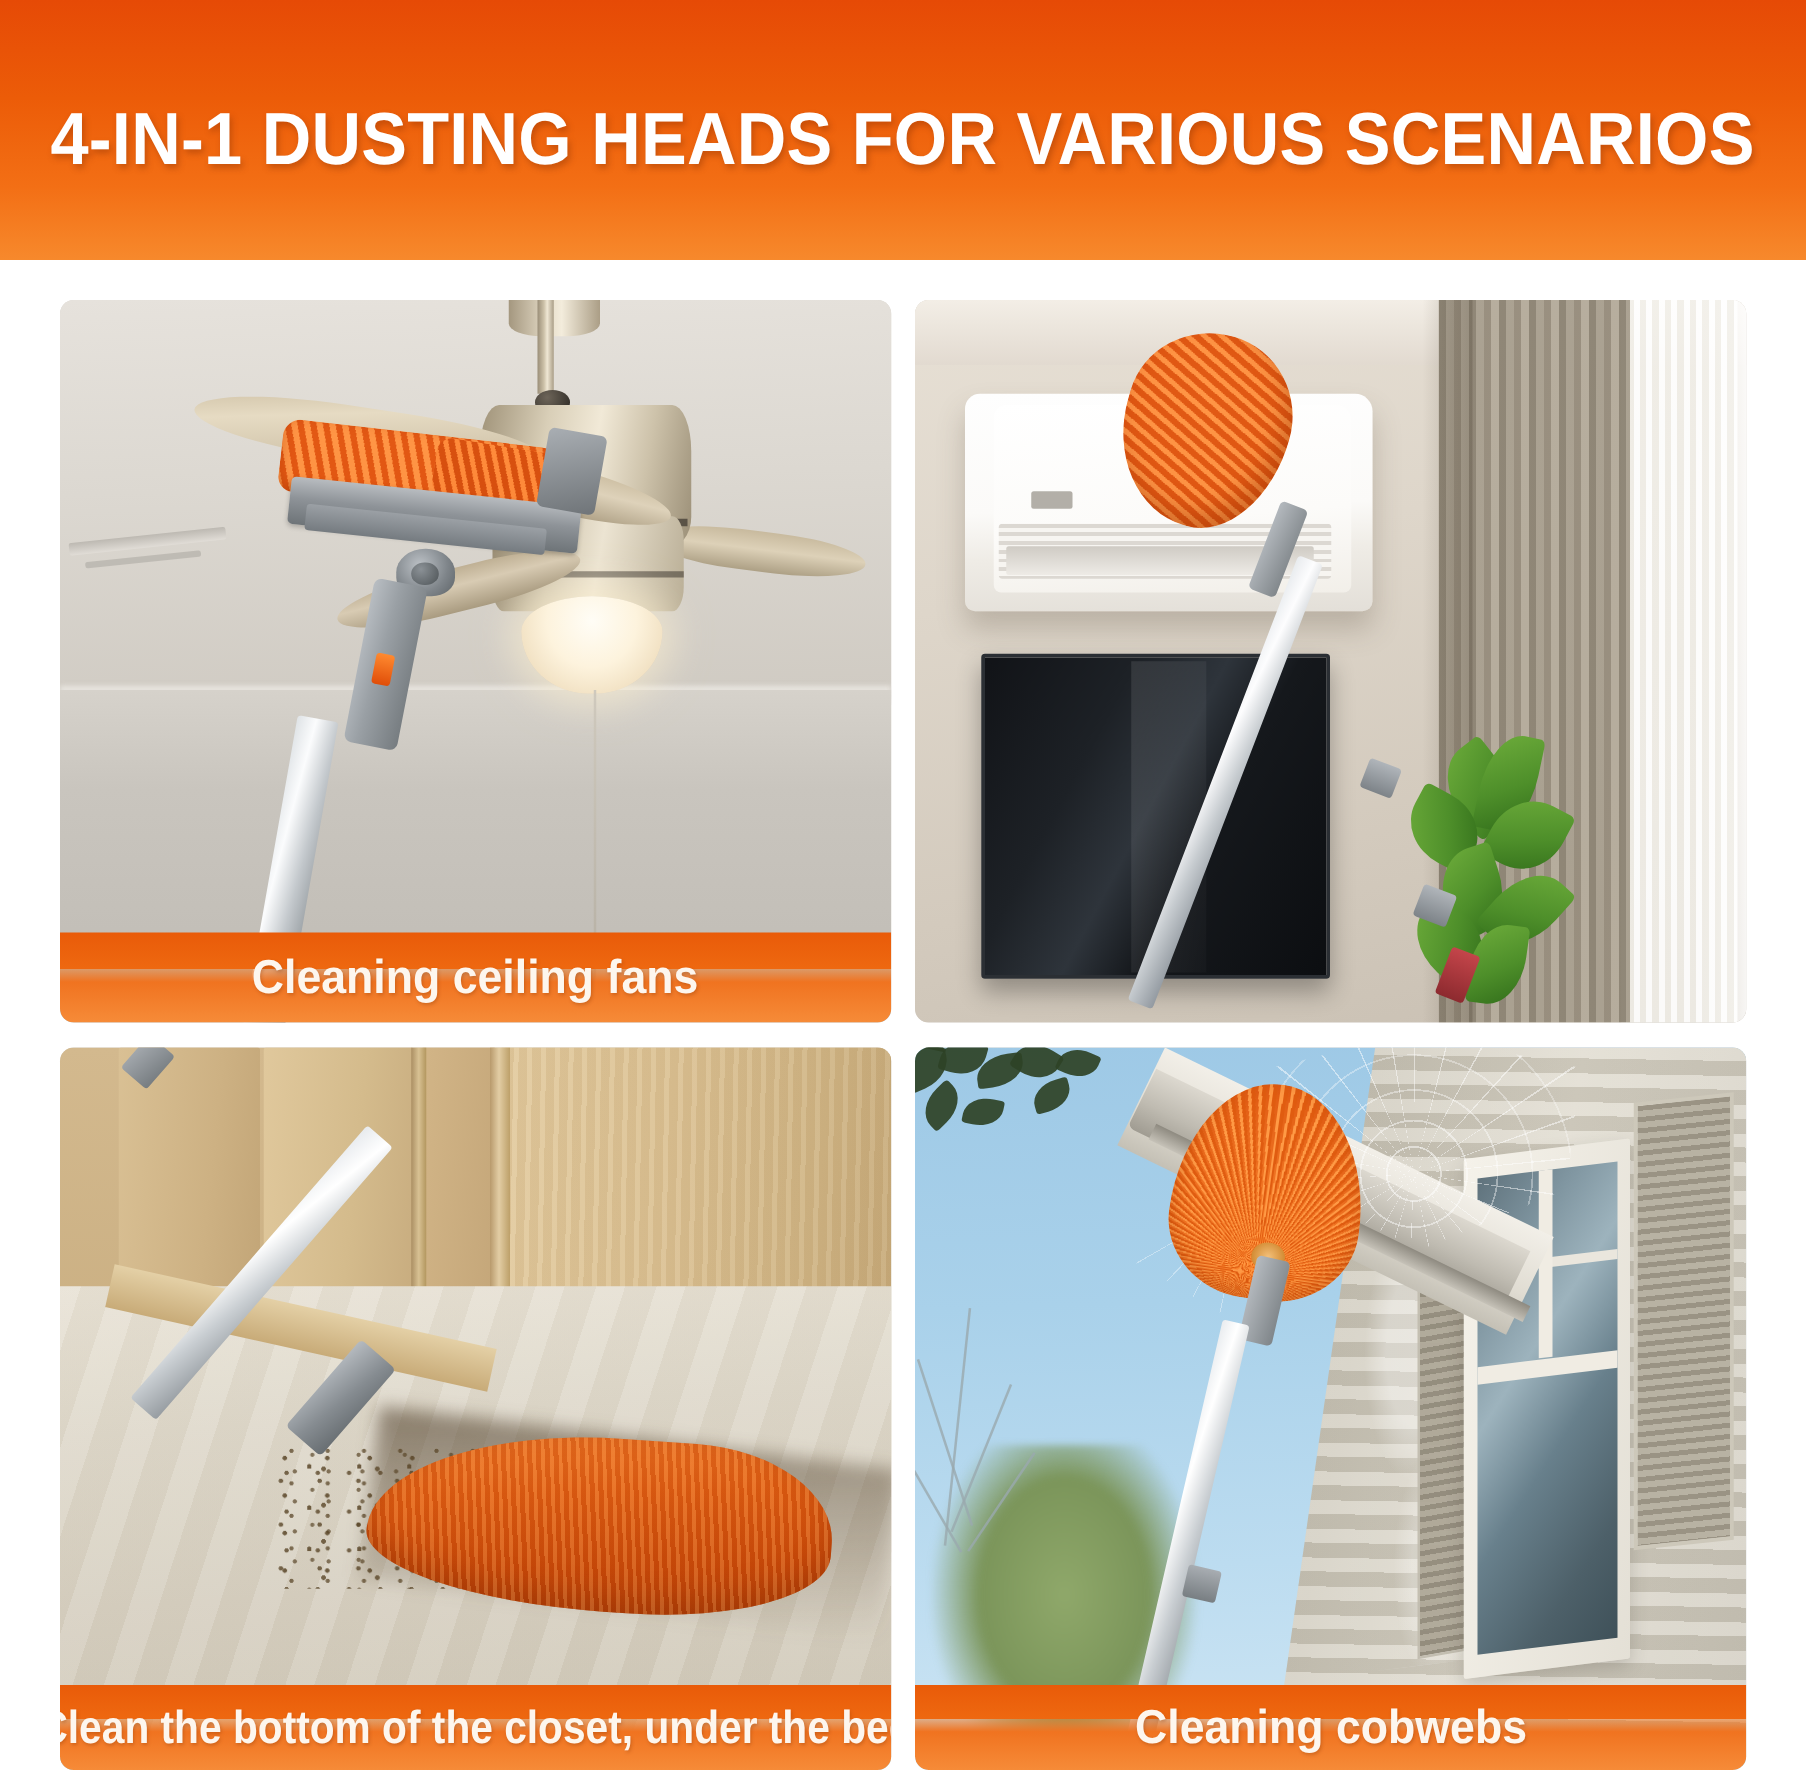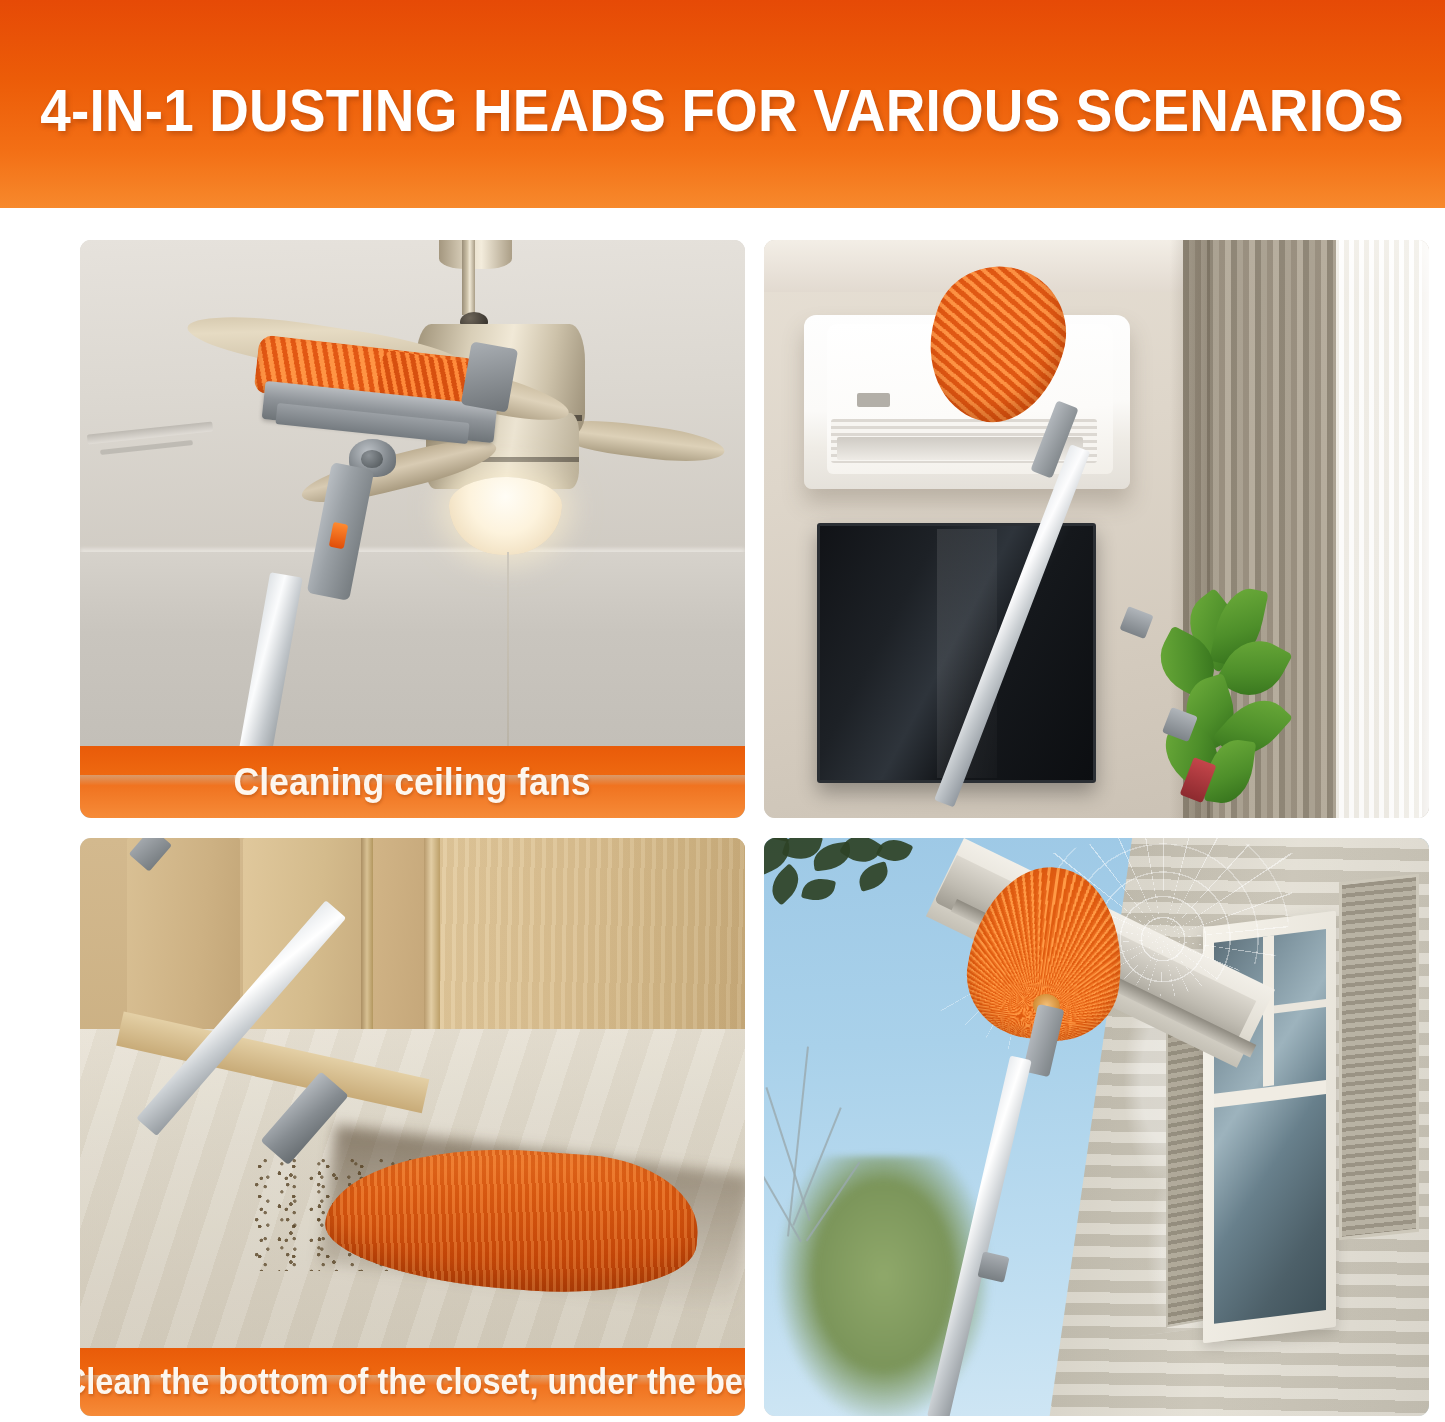--- a/index.html
+++ b/index.html
@@ -41,21 +41,20 @@
     position: absolute;
     left: 48px;
     top: 240px;
     width: 1349px;
     height: 906px;
     display: grid;
     grid-template-columns: 665px 665px;
     grid-template-rows: 578px 578px;
     column-gap: 19px;
     row-gap: 20px;
-    margin-left: 32px;
   }
 
   .panel {
     position: relative;
     border-radius: 11px;
     overflow: hidden;
     background: #d9d5cf;
   }
 
   .panel-photo {
@@ -791,15 +790,18 @@
         <div class="p4-leaf" style="left:62%;top:28%;width:18%;height:20%;transform:rotate(-16deg);"></div>
         <div class="p4-leaf" style="left:74%;top:6%;width:18%;height:20%;transform:rotate(24deg);"></div>
       </div>
 
       <div class="p4-brush"></div>
       <div class="p4-brush-core"></div>
       <div class="p4-neck"></div>
       <div class="p4-pole"></div>
       <div class="p4-pole-collar"></div>
     </div>
+    <div class="caption-bar short">
+      <span class="caption-text">Cleaning cobwebs</span>
+    </div>
   </div>
 
 </div>
 
 </body></html>

